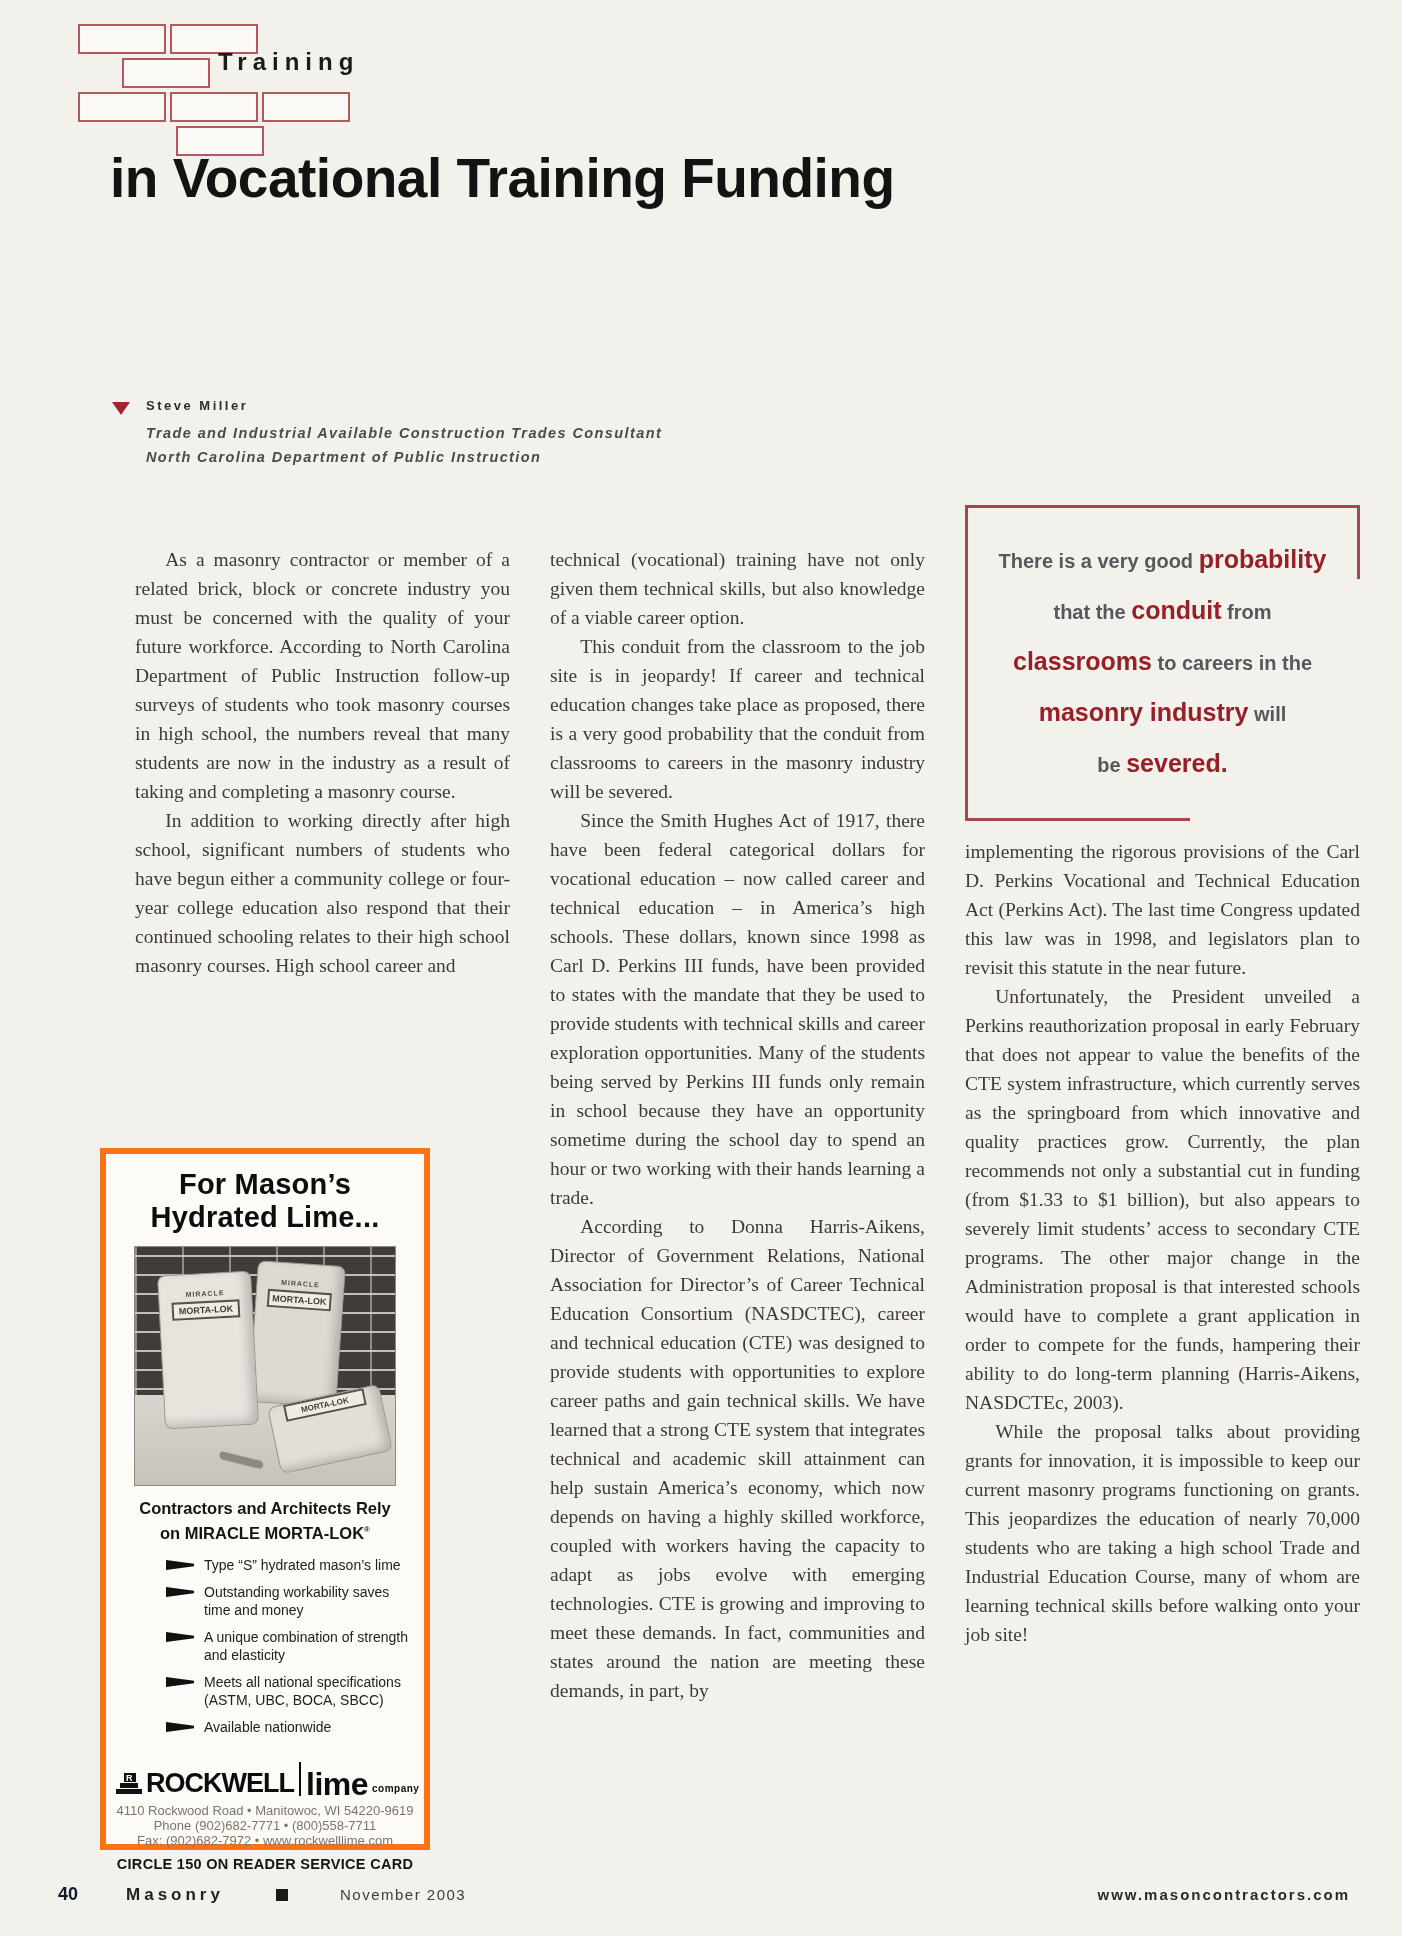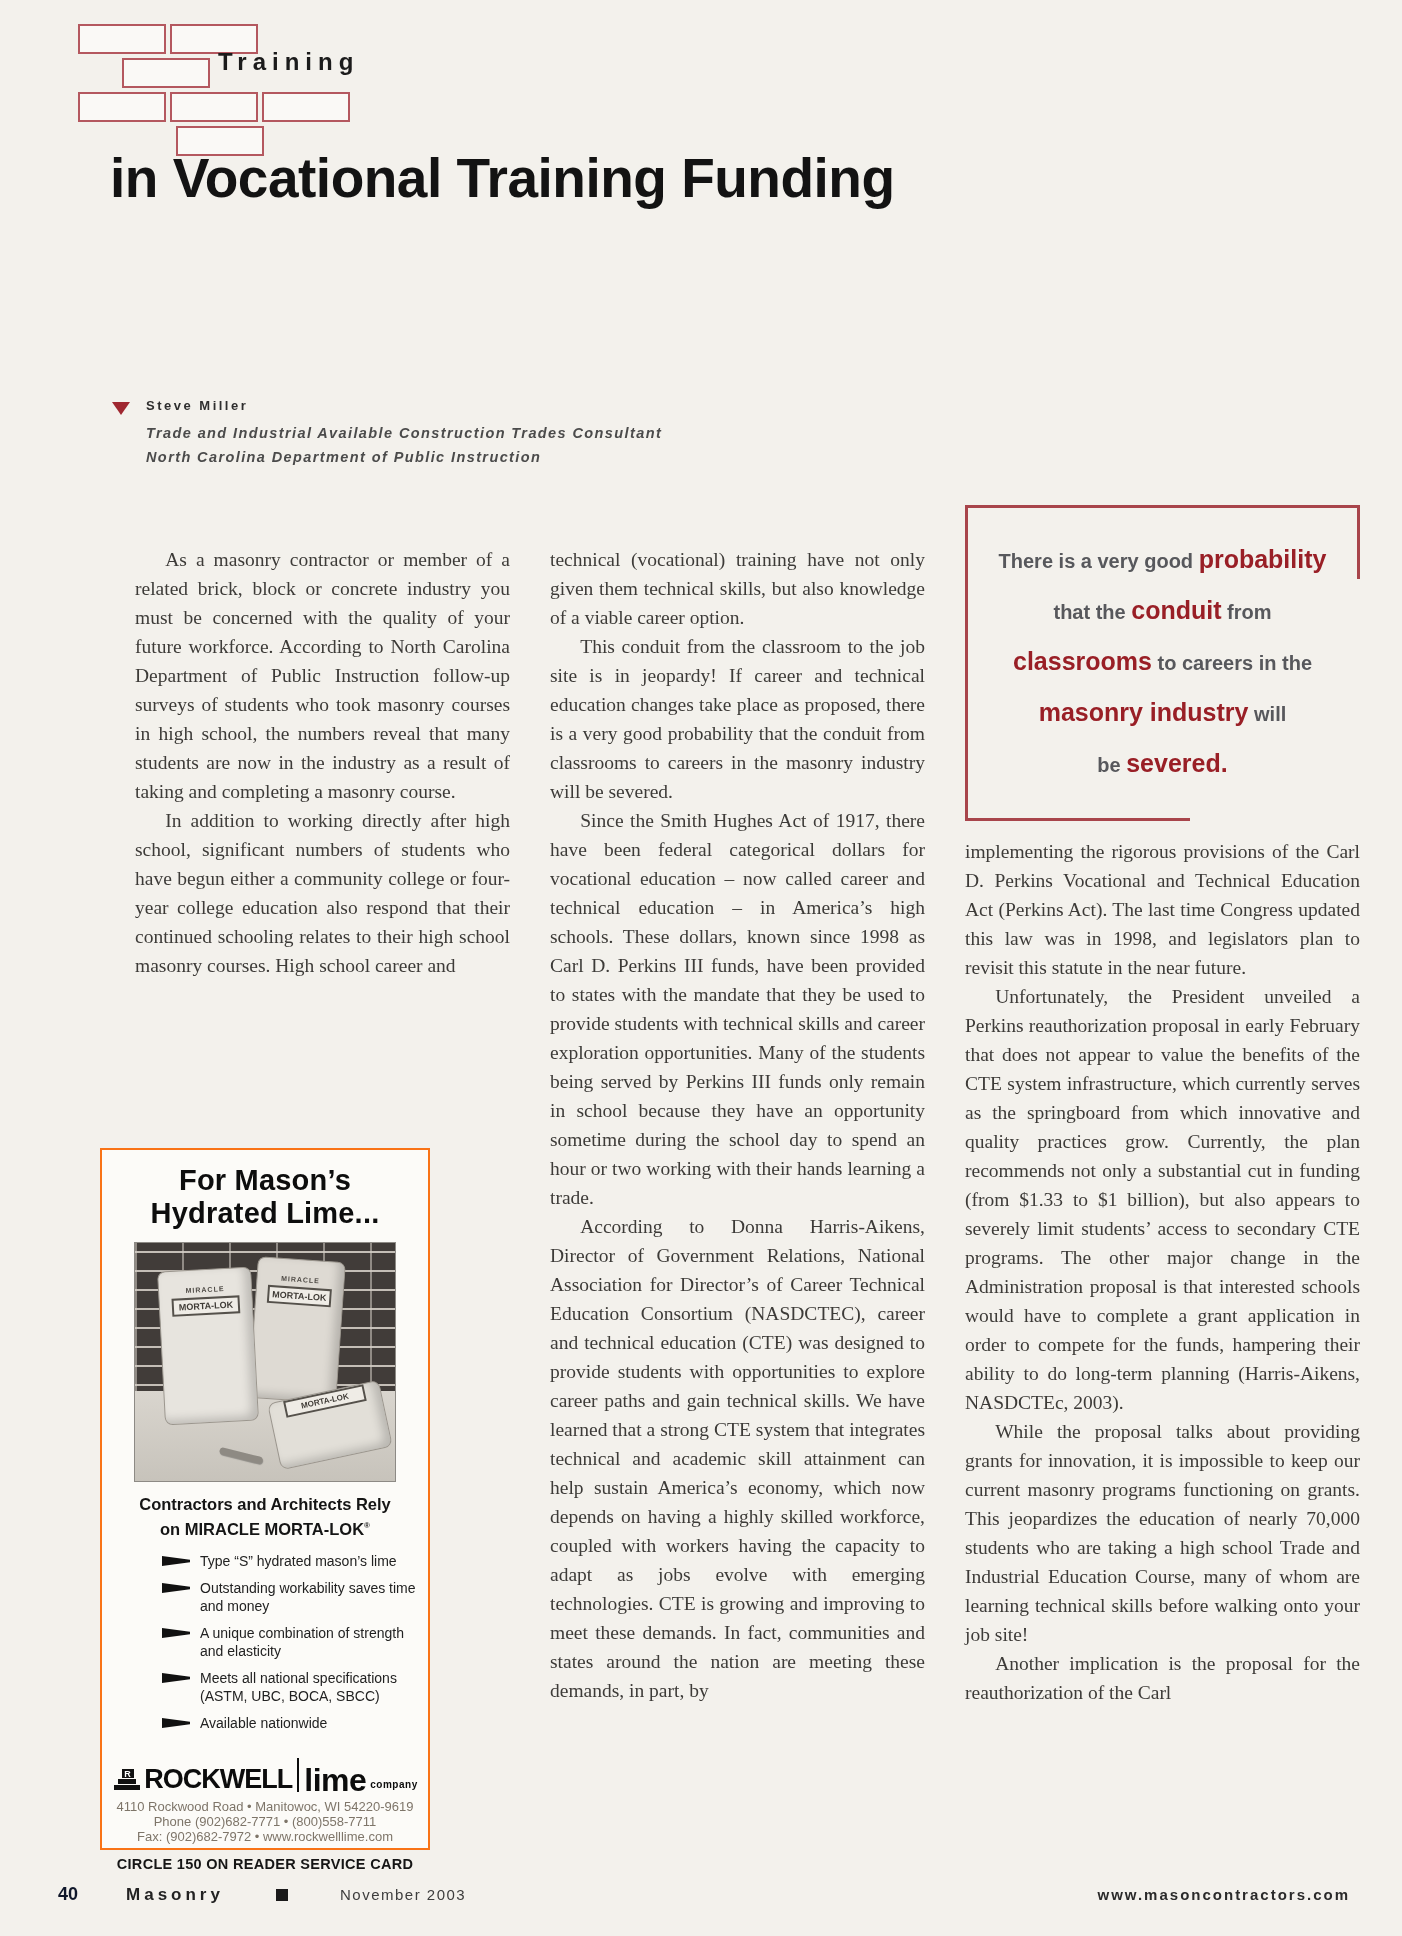--- a/index.html
+++ b/index.html
@@ -43,21 +43,21 @@
     font-family:"Liberation Sans",sans-serif;text-align:center;}
   .pqb{position:absolute;background:#a8454b;}
   .pqb-top{top:0;left:0;width:100%;height:3px;}
   .pqb-left{top:0;left:0;width:3px;height:100%;}
   .pqb-right{top:0;right:0;width:3px;height:74px;}
   .pqb-bottom{bottom:0;left:0;width:57%;height:3px;}
   .pq-line{margin:15px 0;line-height:34px;font-weight:bold;font-size:20px;color:#57585c;}
   .pq-line .em{font-size:25px;color:#991f26;}
   
   .ad-box{position:absolute;left:100px;top:1148px;width:330px;height:702px;box-sizing:border-box;
-    border:2px solid #f97316;background:#fcfbf8;padding:14px 8px 0;
+    border:6px solid #f97316;background:#fcfbf8;padding:14px 8px 0;
     font-family:"Liberation Sans",sans-serif;}
   .ad-title{text-align:center;font-weight:bold;font-size:29px;line-height:33px;color:#0d0d0d;letter-spacing:0.2px;}
   .ad-photo{position:relative;width:262px;height:240px;margin:12px auto 12px;border:1px solid #8d8a85;
     overflow:hidden;background:#45403d;box-sizing:border-box;}
   .brick-wall{position:absolute;top:0;left:0;right:0;height:68%;
     background-color:#413c39;
     background-image:
       repeating-linear-gradient(0deg,rgba(210,204,196,.9) 0 2px,transparent 2px 19px),
       repeating-linear-gradient(90deg,rgba(210,204,196,.55) 0 2px,transparent 2px 47px);}
   .photo-floor{position:absolute;bottom:0;left:0;right:0;height:38%;
@@ -154,21 +154,20 @@
       <div class="pqb pqb-bottom"></div>
       <div class="pq-line"><span>There is a very good </span><span class="em">probability</span><span></span></div>
       <div class="pq-line"><span>that the </span><span class="em">conduit</span><span> from</span></div>
       <div class="pq-line"><span></span><span class="em">classrooms</span><span> to careers in the</span></div>
       <div class="pq-line"><span></span><span class="em">masonry industry</span><span> will</span></div>
       <div class="pq-line"><span>be </span><span class="em">severed.</span><span></span></div>
     </div>
     <p>implementing the rigorous provisions of the Carl D. Perkins Vocational and Technical Education Act (Perkins Act). The last time Congress updated this law was in 1998, and legislators plan to revisit this statute in the near future.</p>
     <p class="indent">Unfortunately, the President unveiled a Perkins reauthorization proposal in early February that does not appear to value the benefits of the CTE system infrastructure, which currently serves as the springboard from which innovative and quality practices grow. Currently, the plan recommends not only a substantial cut in funding (from $1.33 to $1 billion), but also appears to severely limit students’ access to secondary CTE programs. The other major change in the Administration proposal is that interested schools would have to complete a grant application in order to compete for the funds, hampering their ability to do long-term planning (Harris-Aikens, NASDCTEc, 2003).</p>
     <p class="indent">While the proposal talks about providing grants for innovation, it is impossible to keep our current masonry programs functioning on grants. This jeopardizes the education of nearly 70,000 students who are taking a high school Trade and Industrial Education Course, many of whom are learning technical skills before walking onto your job site!</p>
-    <p class="indent">Another implication is the proposal for the reauthorization of the Carl</p>
   </div>
 </div>
 
 <div class="ad-box">
   <div class="ad-title">
     <div>For Mason’s</div>
     <div>Hydrated Lime...</div>
   </div>
   <div class="ad-photo">
     <div class="brick-wall"></div>

